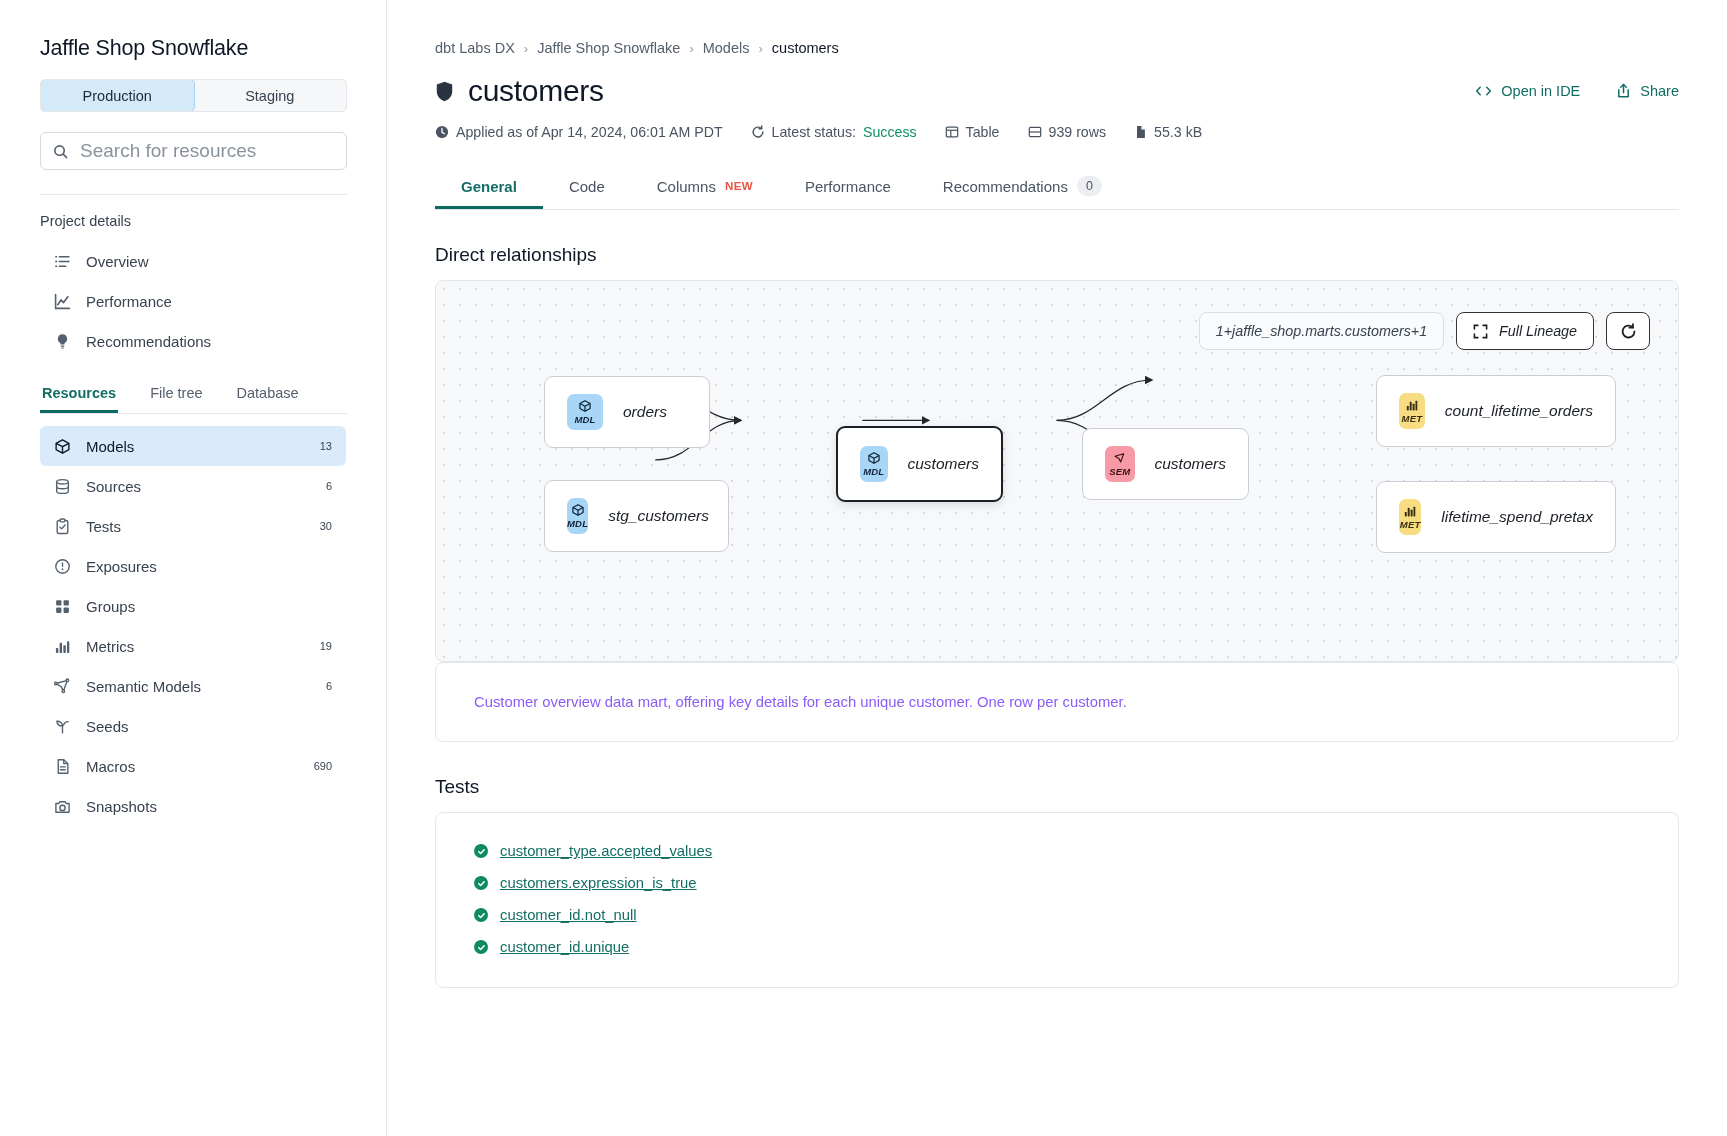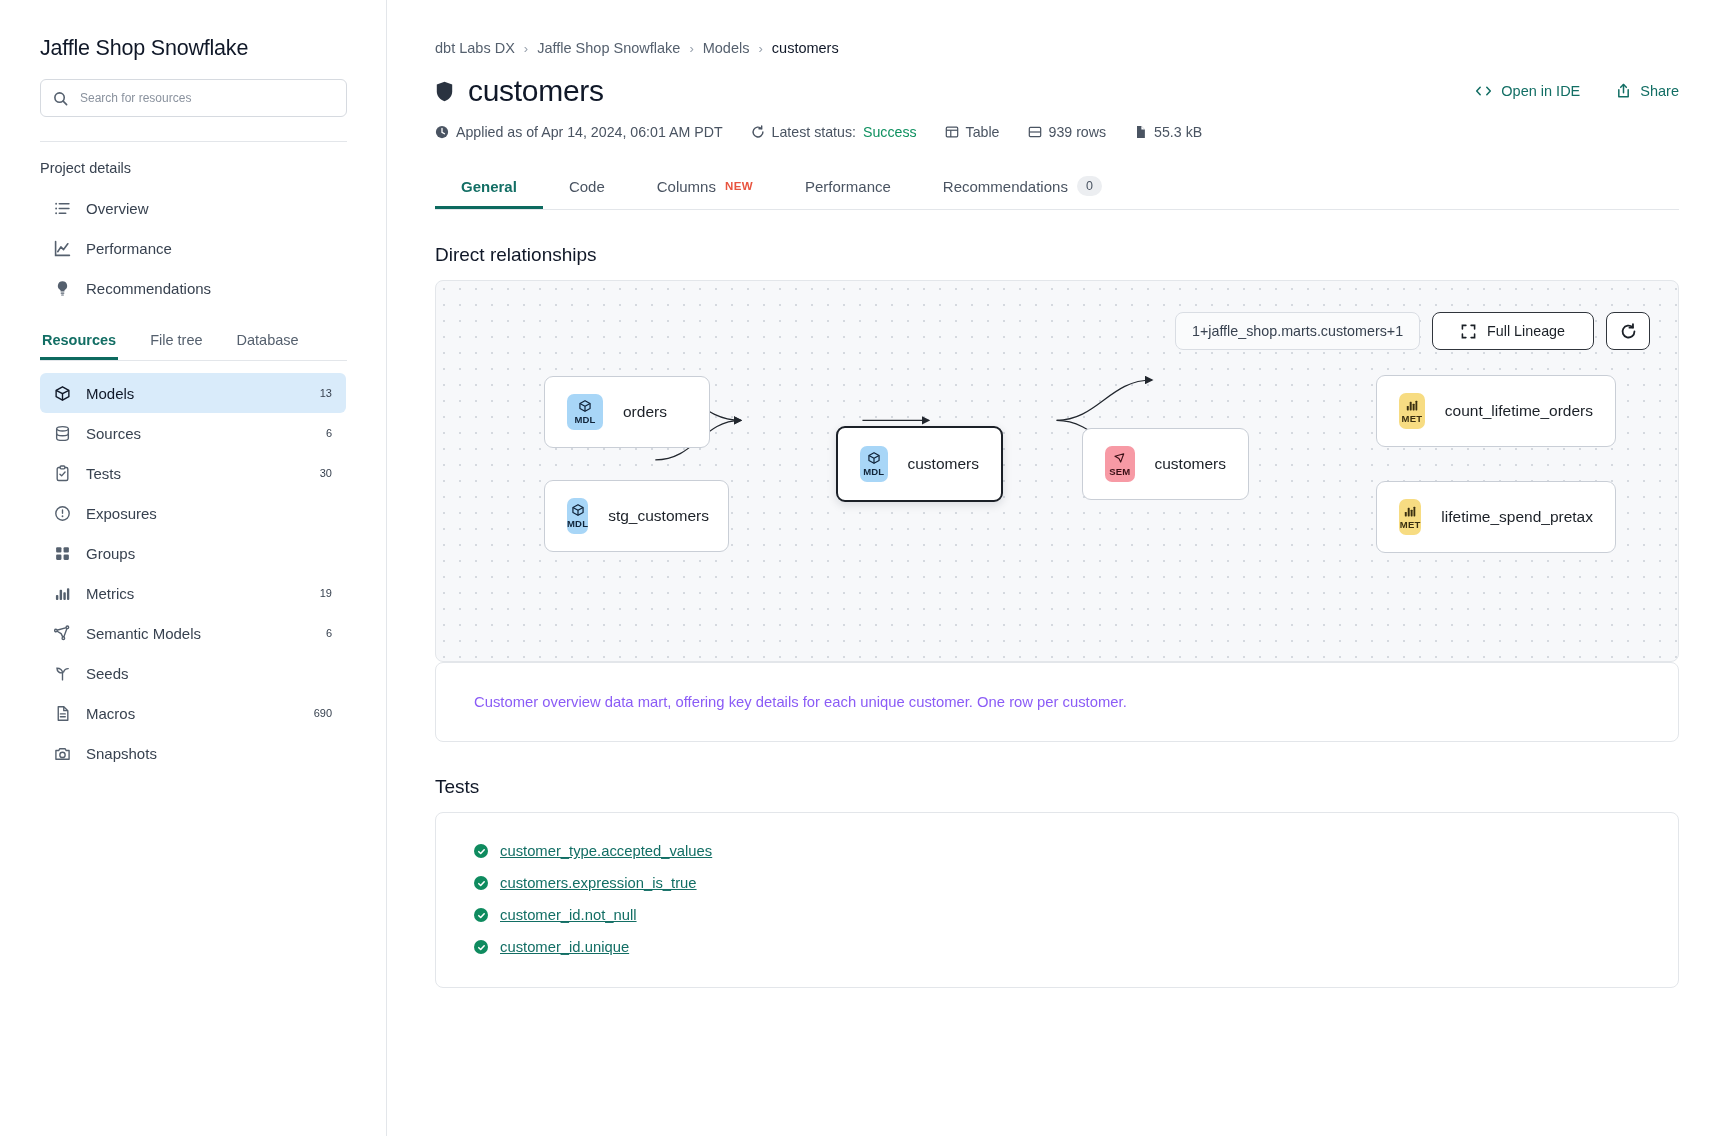--- a/index.html
+++ b/index.html
@@ -39,21 +39,21 @@
     border: 1px solid #a9d3ef; margin: -1px; font-weight: 400;
   }
   .search-wrap {
     position: relative; width: 307px; height: 38px;
     border: 1px solid #d6dae0; border-radius: 6px;
     display: flex; align-items: center; padding: 0 12px;
     margin-bottom: 24px;
   }
   .search-wrap svg { flex: 0 0 auto; margin-right: 10px; }
   .search-wrap input {
-    border: 0; outline: none; font-size: 12px; width: 100%;
+    border: 0; outline: none; font-size: 19px; width: 100%;
     font-family: "Liberation Sans", sans-serif; color: #384250;
     background: transparent;
   }
   .search-wrap input::placeholder { color: #8a929e; }
   .hr { height: 1px; background: #e3e6ea; width: 307px; margin: 0 0 18px 0; }
   .section-label {
     font-size: 14.5px; color: #384250; margin-bottom: 12px; font-weight: 400;
   }
   .nav-item {
     display: flex; align-items: center; height: 40px;
@@ -120,32 +120,33 @@
     font-size: 19px; font-weight: 400; color: #101828; margin: 34px 0 14px 0;
   }
 
   
   .lineage {
     position: relative; height: 382px; border: 1px solid #e3e6ea; border-radius: 8px;
     background-color: #f7f8fa;
     background-image: radial-gradient(#d5d9df 1px, transparent 1px);
     background-size: 16px 16px;
     overflow: hidden;
+    font-style: italic;
   }
   .lineage-controls {
     position: absolute; top: 31px; right: 28px; display: flex; gap: 12px; z-index: 5;
   }
   .pill {
     background: #fafbfc; border: 1px solid #d9dde3; border-radius: 8px;
     height: 38px; display: flex; align-items: center; padding: 0 16px;
     font-size: 14.3px; color: #384250;
   }
   .btn-box {
     background: #ffffff; border: 1px solid #30353c; border-radius: 8px;
-    height: 38px; display: flex; align-items: center; gap: 11px; padding: 0 28px;
+    height: 38px; display: flex; align-items: center; gap: 11px; padding: 0 16px;
     font-size: 14.3px; color: #1b2027; cursor: pointer;
   }
   .btn-box.square { padding: 0; width: 44px; justify-content: center; }
 
   .node {
     position: absolute; background: #ffffff; border: 1px solid #c9ced6;
     border-radius: 9px; display: flex; align-items: center; padding: 0 22px;
     gap: 20px; font-size: 15.5px; color: #1b2027; cursor: pointer; z-index: 3;
   }
   .node.focus { border: 2px solid #1b2027; box-shadow: 0 3px 10px rgba(16,24,40,.13); }
@@ -177,20 +178,24 @@
   }
 </style>
 </head>
 <body>
 
 <div class="app">
 
   <aside class="sidebar">
     <div class="project-title">Jaffle Shop Snowflake</div>
 
+    <div class="env-toggle">
+      <div class="active">Production</div>
+      <div>Staging</div>
+    </div>
 
     <div class="search-wrap">
       <svg width="15" height="15" viewBox="0 0 16 16" fill="none" stroke="#55606e" stroke-width="1.7">
         <circle cx="7" cy="7" r="5"></circle>
           <line x1="10.8" y1="10.8" x2="14.5" y2="14.5" stroke-linecap="round"></line>
       </svg>
       <input type="text" placeholder="Search for resources" style="">
     </div>
 
     <div class="hr"></div>

